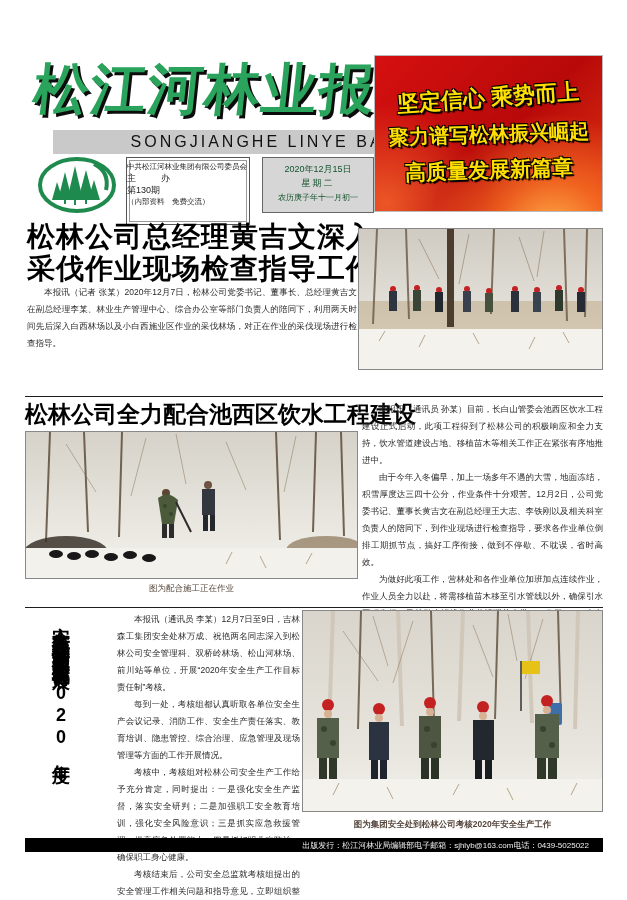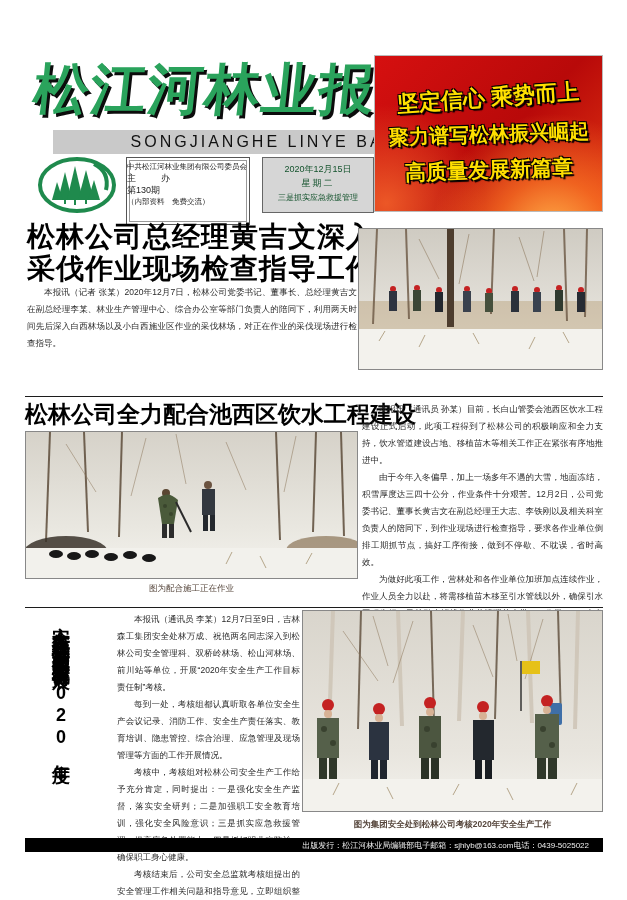--- a/index.html
+++ b/index.html
@@ -106,21 +106,21 @@
   <div class="orgbox">
     <div class="l1">中共松江河林业集团有限公司委员会</div>
     <div class="l2">主　办</div>
     <div class="l3">第130期</div>
     <div class="l4">（内部资料　免费交流）</div>
   </div>
 
   <div class="datebox">
     <div class="d1">2020年12月15日</div>
     <div class="d2">星期二</div>
-    <div class="d3">三是抓实应急救援管理</div>
+    <div class="d3">农历庚子年十一月初一</div>
   </div>
 
   <div class="banner">
     <div class="bl b1">坚定信心  乘势而上</div>
     <div class="bl b2">聚力谱写松林振兴崛起</div>
     <div class="bl b3">高质量发展新篇章</div>
   </div>
 
   <div class="headline1">
     <div class="h1line">松林公司总经理黄吉文深入</div>

